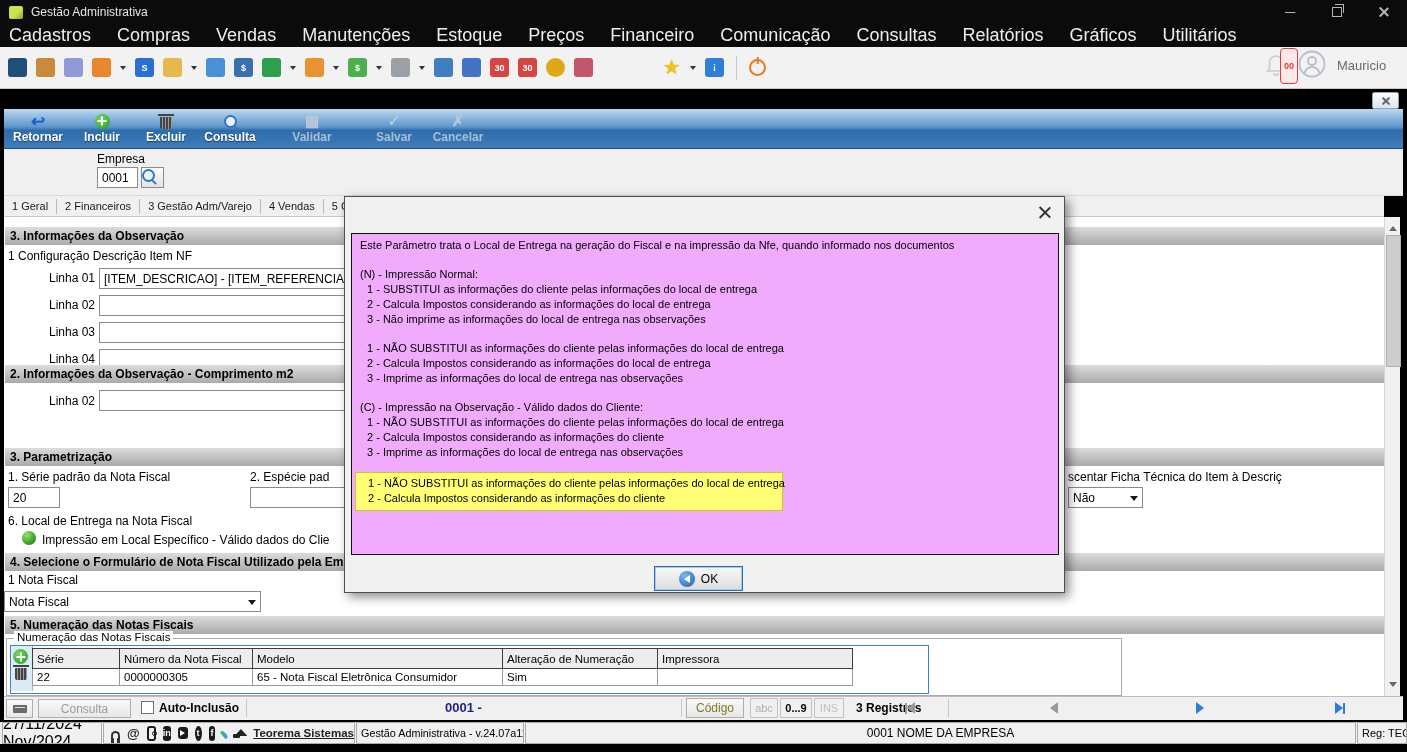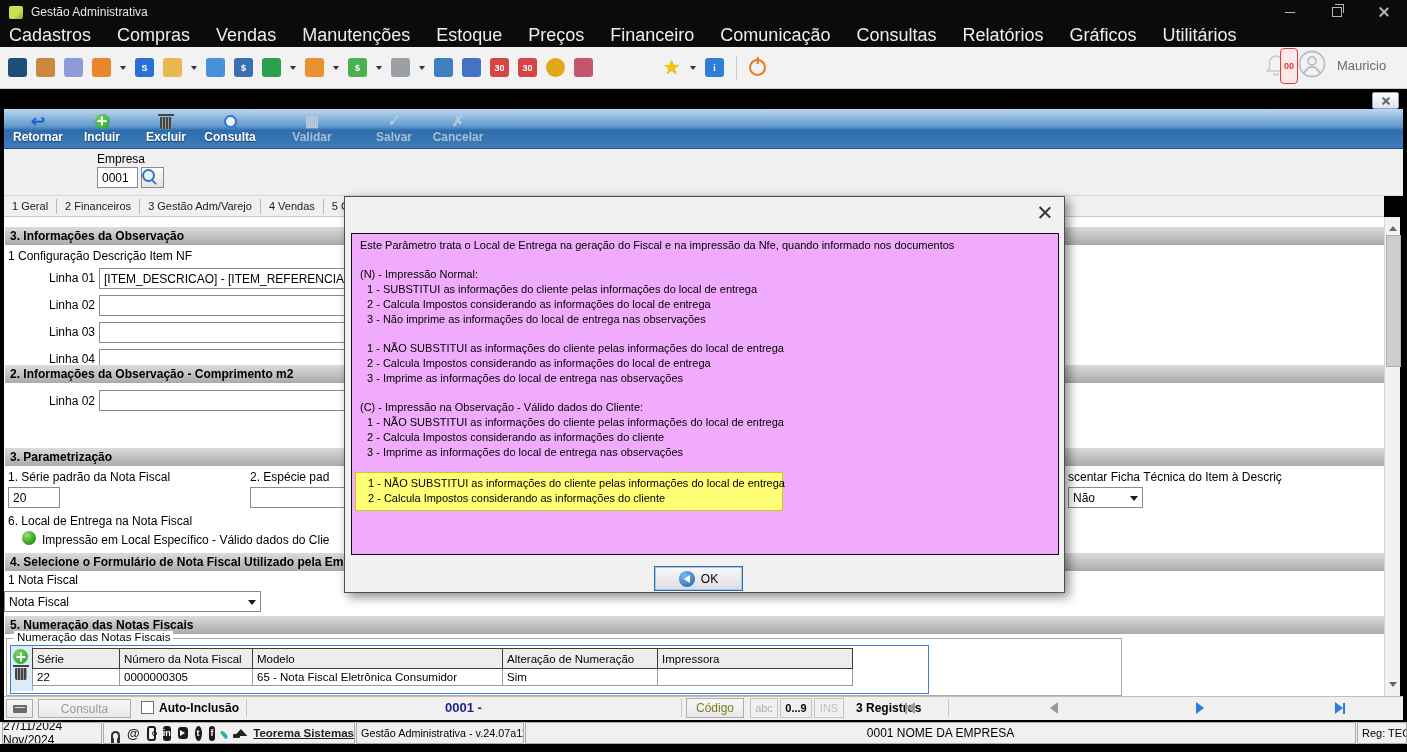--- a/index.html
+++ b/index.html
@@ -359,21 +359,21 @@
     </div>
   <div class="abs" style="left:1196px;top:702px">
       <span class="an-r" style="display:block"></span>
     </div>
   <div class="abs" style="left:1335px;top:702px;display:flex;align-items:center">
       <span class="an-r"></span>
       <span class="abar-b"></span>
     </div>
 
   <div class="abs statusbar"></div>
-  <div class="spanel" style="left:2px;top:722px;width:100px;justify-content:center;font-size:12px">27/11/2024 Nov/2024</div>
+  <div class="spanel" style="left:2px;top:722px;width:100px;justify-content:center;font-size:16px">27/11/2024 Nov/2024</div>
   <div class="spanel" style="left:103px;top:722px;width:252px;gap:7px;padding-left:7px">
     <span class="hs"></span>
     <span style="font-size:13px;font-weight:bold;color:#1c1c1c">@</span>
     <span class="ig"></span>
     <span class="sqic">in</span>
     <span class="yt"></span>
     <span class="sqic" style="border-radius:50%">t</span>
     <span class="sqic">f</span>
     <span class="pin"></span>
     <span class="cap"></span>

